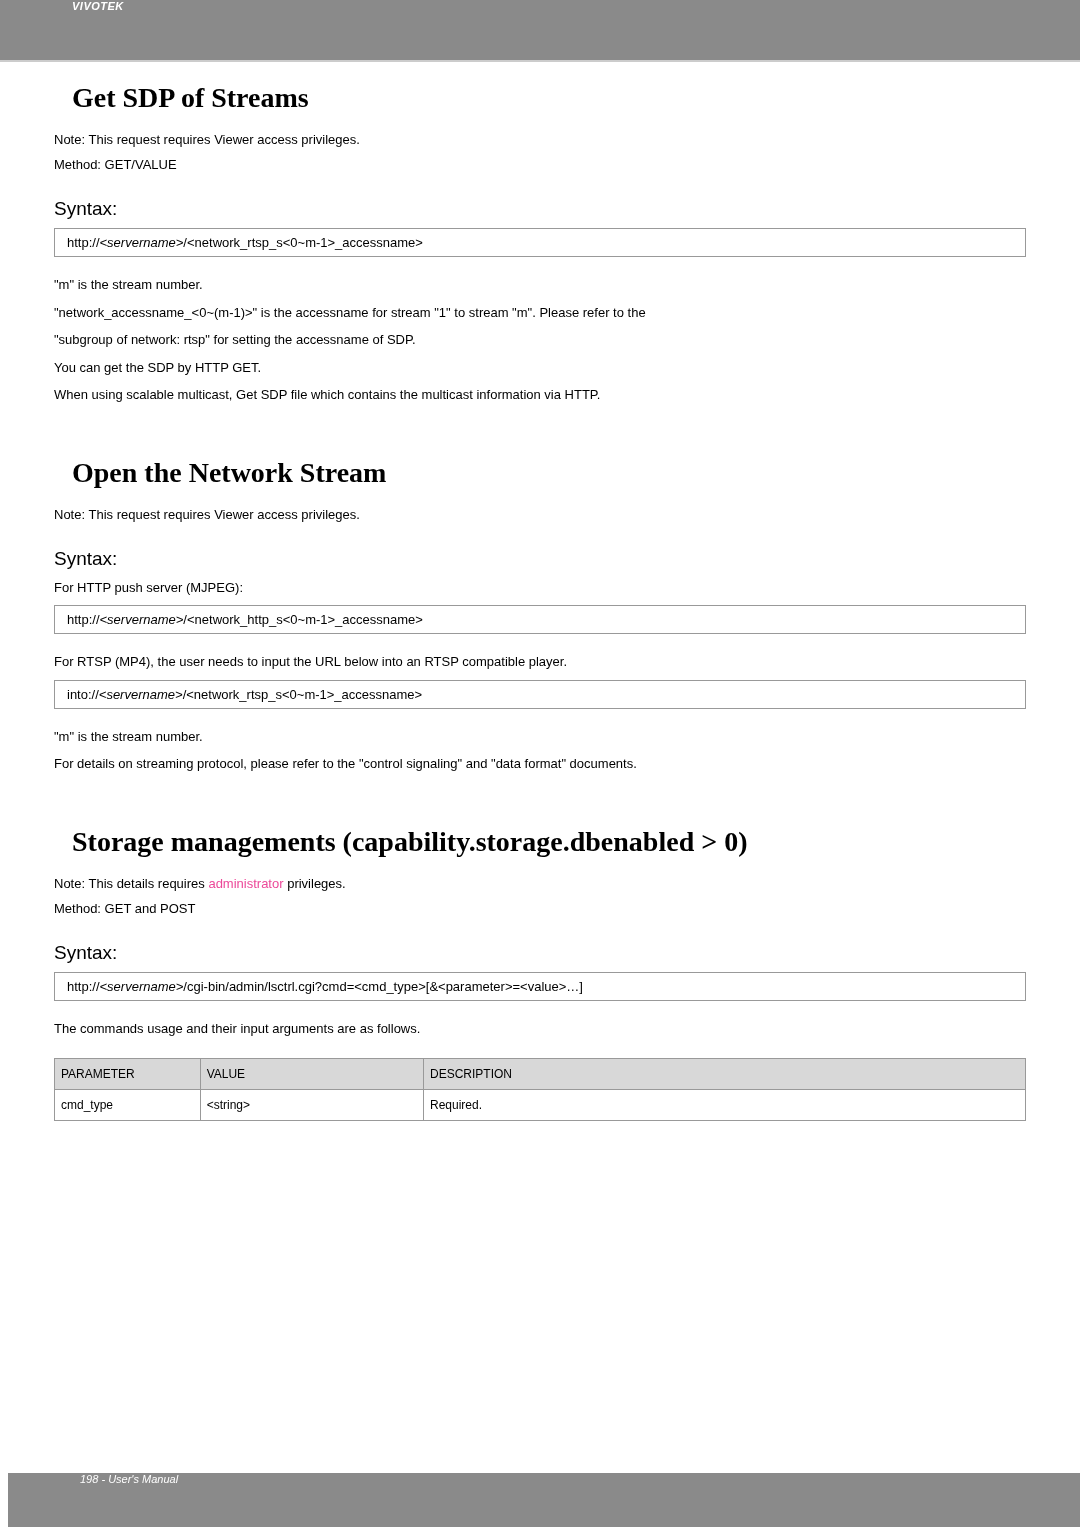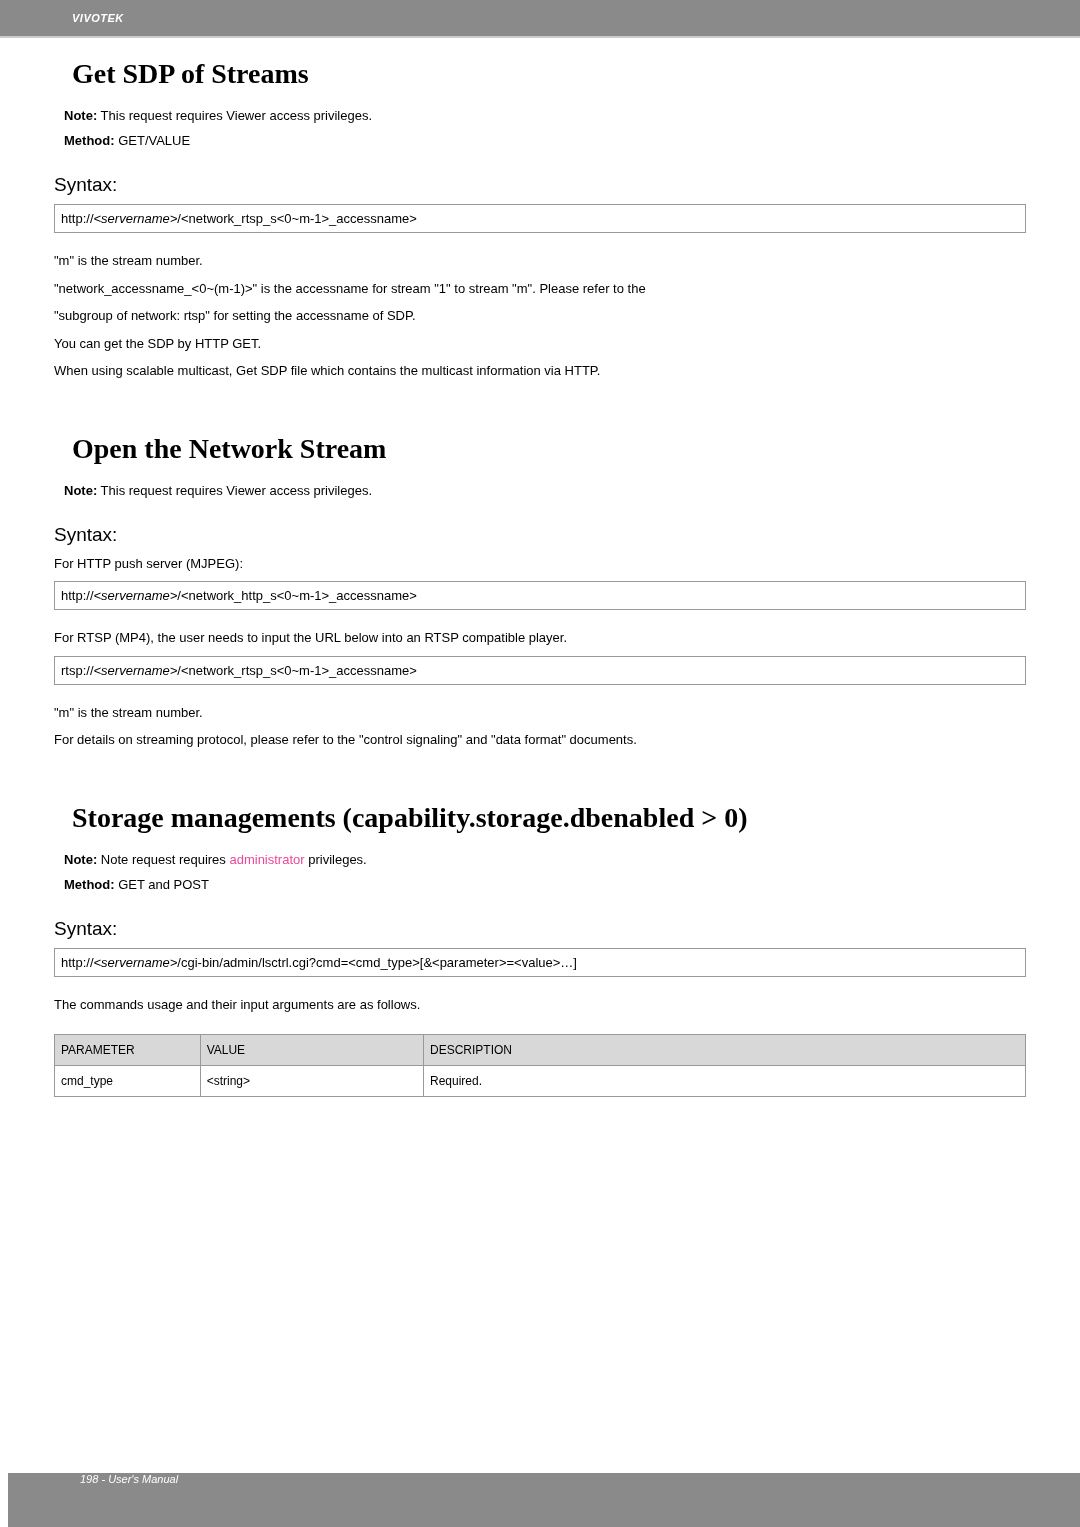--- a/index.html
+++ b/index.html
@@ -1,30 +1,30 @@
 <!DOCTYPE html>
 <html><head>
 <meta charset="utf-8">
 <style>
 * { margin: 0; padding: 0; box-sizing: border-box; }
 body { background: #888; font-family: Verdana, Arial, sans-serif; }
 .page { background: #fff; width: 1080px; min-height: 1527px; margin: 0 auto; position: relative; }
-.header-bar { background: #8a8a8a; height: 36px; padding-left: 72px; display: flex; align-items: center; }
+.header-bar { background: #8a8a8a; height: 60px; padding-left: 72px; display: flex; align-items: flex-start; }
 .header-brand { color: #fff; font-weight: bold; font-style: italic; font-size: 11px; letter-spacing: 0.5px; }
 .divider { height: 2px; background: #ccc; }
 .content { padding: 20px 54px 30px 54px; }
 h2.section-title { font-family: Georgia, 'Times New Roman', serif; font-weight: bold; font-size: 28px; margin-bottom: 18px; margin-top: 8px; margin-left: 18px; }
 h2.section-title.first { margin-top: 0; }
 .note-line { font-size: 13px; margin-bottom: 10px; }
-.note-line .bold { font-weight: bold; margin-left: 10px; }
+.note-line .bold { font-weight: normal; }
 .note-line .red { color: #ec4899; }
 .syntax-label { font-size: 19px; margin-top: 26px; margin-bottom: 8px; }
 .body-text { font-size: 13px; margin-bottom: 8px; line-height: 1.5; }
 .syntax-table { width: 100%; border-collapse: collapse; margin-bottom: 18px; }
-.syntax-table td { border: 1px solid #999; padding: 6px 6px; font-size: 13px; }
+.syntax-table td { border: 1px solid #999; padding: 6px 12px; font-size: 13px; }
 .syntax-table td em { font-style: italic; }
 .param-table { width: 100%; border-collapse: collapse; margin-top: 20px; }
 .param-table th, .param-table td { border: 1px solid #999; padding: 8px 6px; font-size: 12px; text-align: left; }
 .param-table th { background: #d8d8d8; font-weight: normal; }
 .col-param { width: 15%; }
 .col-value { width: 23%; }
 .col-desc { width: 62%; }
 .section-space { height: 36px; }
 .footer-bar { position: absolute; bottom: 0; left: 8px; right: 0; background: #8a8a8a; height: 54px; display: flex; align-items: flex-start; padding-left: 72px; }
 .footer-text { color: #fff; font-style: italic; font-size: 11px; }
@@ -78,33 +78,33 @@
         <span>http://</span><em>&lt;servername&gt;</em><span>/&lt;network_http_s&lt;0~m-1&gt;_accessname&gt;</span>
       </td>
           </tr>
     </tbody>
       </table>
     <p class="body-text">For RTSP (MP4), the user needs to input the URL below into an RTSP compatible player.</p>
     <table class="syntax-table">
       <tbody>
           <tr>
             <td>
-        <span>rtsp://</span><em>&lt;servername&gt;</em><span>/&lt;network_rtsp_s&lt;0~m-1&gt;_accessname&gt;</span>
+        <span>into://</span><em>&lt;servername&gt;</em><span>/&lt;network_rtsp_s&lt;0~m-1&gt;_accessname&gt;</span>
       </td>
           </tr>
     </tbody>
       </table>
     <p class="body-text">"m" is the stream number.</p>
     <p class="body-text">For details on streaming protocol, please refer to the "control signaling" and "data format" documents.</p>
 
     <div class="section-space"></div>
 
     <h2 class="section-title">Storage managements (capability.storage.dbenabled &gt; 0)</h2>
     <p class="note-line">
-      <span class="bold">Note:</span><span> Note request requires </span><span class="red">administrator</span><span> privileges.</span>
+      <span class="bold">Note:</span><span> This details requires </span><span class="red">administrator</span><span> privileges.</span>
     </p>
     <p class="note-line">
       <span class="bold">Method:</span><span> GET and POST</span>
     </p>
     <p class="syntax-label">Syntax:</p>
     <table class="syntax-table">
       <tbody>
           <tr>
             <td>
         <span>http://</span><em>&lt;servername&gt;</em><span>/cgi-bin/admin/lsctrl.cgi?cmd=&lt;cmd_type&gt;[&amp;&lt;parameter&gt;=&lt;value&gt;…]</span>

